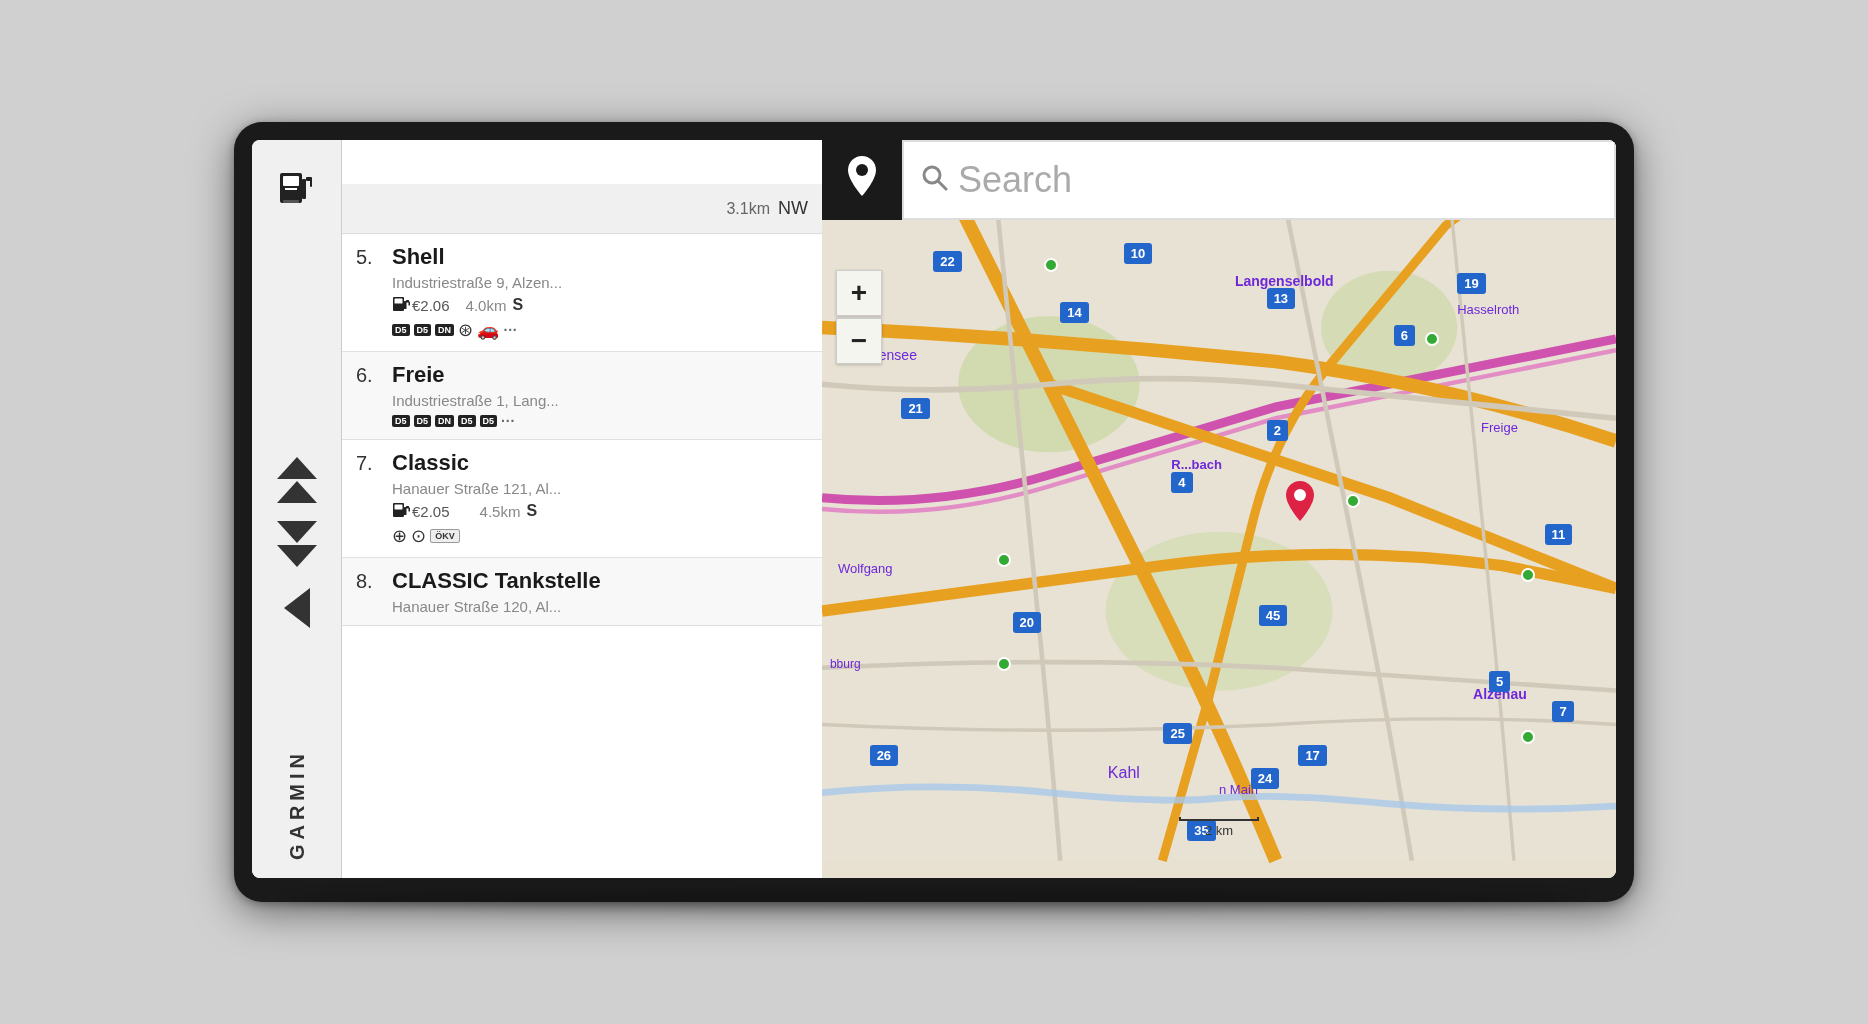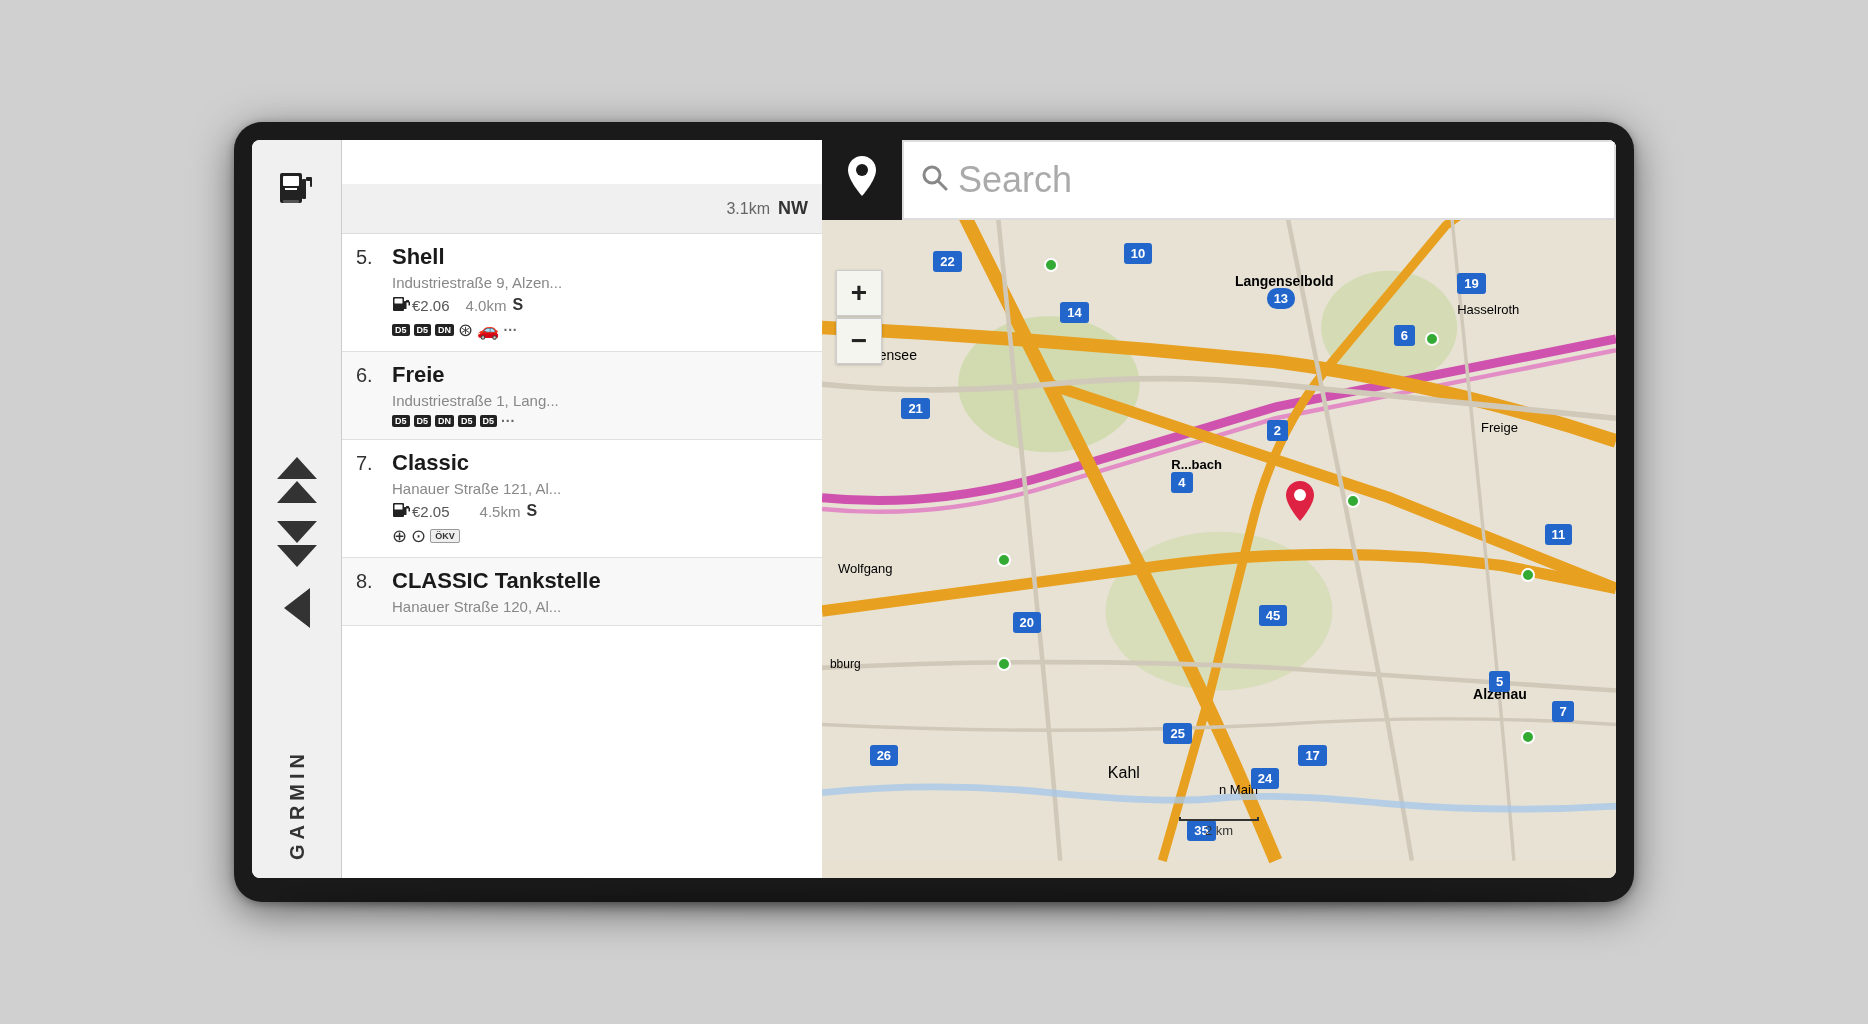--- a/index.html
+++ b/index.html
@@ -341,21 +341,21 @@
     
     .map-pin {
       position: absolute;
       z-index: 9;
     }
 
     
     .map-label {
       position: absolute;
       font-size: 13px;
-      color: #000000;
+      color: #6d28d9;
       font-weight: 500;
       z-index: 7;
       white-space: nowrap;
     }
 
     
     .green-dot {
       position: absolute;
       width: 14px;
       height: 14px;
@@ -425,21 +425,21 @@
       </div>
 
       <div class="garmin-label" style="writing-mode:vertical-rl;transform:rotate(180deg);font-size:20px;font-weight:bold;color:#333;letter-spacing:5px;position:absolute;bottom:18px;left:50%;transform:translateX(-50%) rotate(180deg);">GARMIN</div>
     </div>
 
     <div class="list-panel">
 
 
       <div class="list-item-partial">
         <span class="item-distance-partial">3.1km</span>
-        <span class="item-direction-partial" style="font-weight:700;">NW</span>
+        <span class="item-direction-partial" style="font-weight:400;">NW</span>
       </div>
 
       <div class="list-item">
         <div class="item-row-top">
           <span class="item-number">5.</span>
           <span class="item-name">Shell</span>
         </div>
         <div class="item-address">Industriestraße 9, Alzen...</div>
         <div class="item-row-details">
           <svg width="20" height="20" viewBox="0 0 20 20" fill="none">
@@ -585,21 +585,21 @@
       <div class="road-badge" style="top:38%;left:56%;">2</div>
       <div class="road-badge" style="top:45%;left:44%;">4</div>
       <div class="road-badge" style="top:63%;left:55%;">45</div>
       <div class="road-badge" style="top:72%;left:84%;">5</div>
       <div class="road-badge" style="top:64%;left:24%;">20</div>
       <div class="road-badge" style="top:79%;left:43%;">25</div>
       <div class="road-badge" style="top:82%;left:6%;">26</div>
       <div class="road-badge" style="top:22%;left:30%;">14</div>
       <div class="road-badge" style="top:14%;left:38%;">10</div>
       <div class="road-badge" style="top:18%;left:80%;">19</div>
-      <div class="road-badge" style="top:20%;left:56%;border-radius:10px;">13</div>
+      <div class="road-badge" style="top:20%;left:56%;">13</div>
       <div class="road-badge" style="top:35%;left:10%;">21</div>
       <div class="road-badge" style="top:76%;left:92%;">7</div>
       <div class="road-badge" style="top:82%;left:60%;">17</div>
       <div class="road-badge" style="bottom:12%;left:54%;">24</div>
       <div class="road-badge" style="top:52%;left:91%;">11</div>
       <div class="road-badge" style="bottom:5%;left:46%;">35</div>
 
       <div class="green-dot" style="top:16%;left:28%;"></div>
       <div class="green-dot" style="top:26%;left:76%;"></div>
       <div class="green-dot" style="top:48%;left:66%;"></div>

